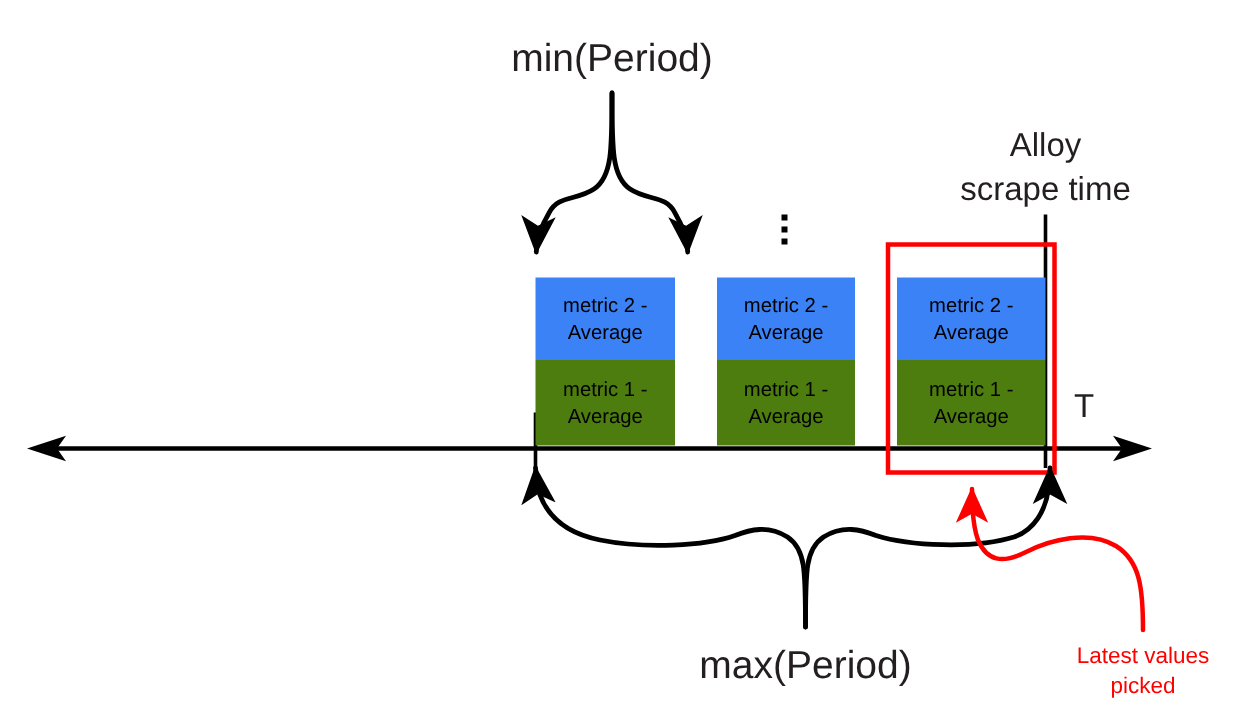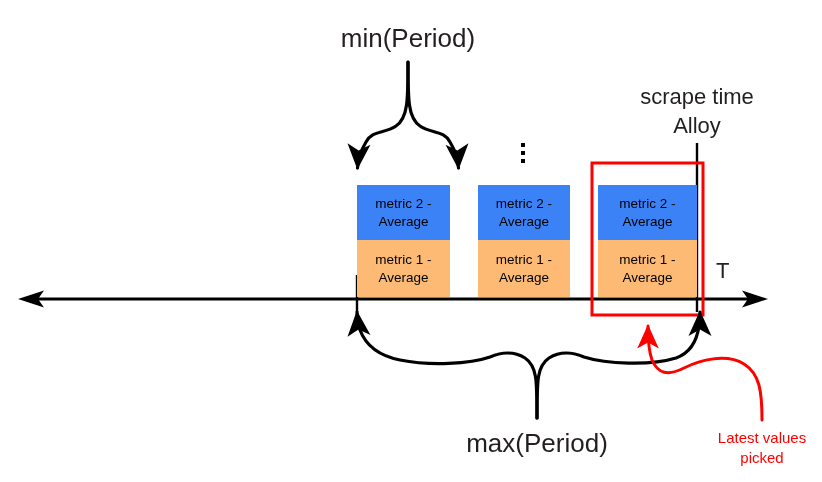--- a/index.html
+++ b/index.html
@@ -34,21 +34,21 @@
     text-align: center;
     color: #000000;
     font-size: 13.5px;
     line-height: 1.32;
     display: flex;
     flex-direction: column;
     align-items: center;
     justify-content: center;
   }
   .metric-green { background: #3b82f6; }
-  .metric-pink  { background: #fdba74; }
+  .metric-pink  { background: #4d7c0f; }
   .ellipsis-dots {
     position: absolute;
     display: flex;
     flex-direction: column;
     justify-content: space-between;
     align-items: center;
   }
   .ellipsis-dots i {
     display: block;
     width: 4px;
@@ -136,22 +136,22 @@
     <i></i>
       <i></i>
       <i></i>
   </div>
 
   <div class="label" style="left:437px; top:428px; width:200px; font-size:26px;">max(Period)</div>
 
   <div class="label" style="left:308px; top:23px; width:200px; font-size:26px;">min(Period)</div>
 
   <div style="position:absolute; left:597px; top:82px; width:200px; text-align:center; color:#231f20; font-size:22px; line-height:1.32;">
+    <div>Alloy</div>
     <div>scrape time</div>
-    <div>Alloy</div>
   </div>
 
   <div style="position:absolute; left:692px; top:428px; width:140px; text-align:center; color:#ff0000; font-size:15px; line-height:1.32;">
     <div>Latest values</div>
     <div>picked</div>
   </div>
 
   <div class="axis-label-T" style="left:716px; top:258px;">T</div>
 
 </div>

